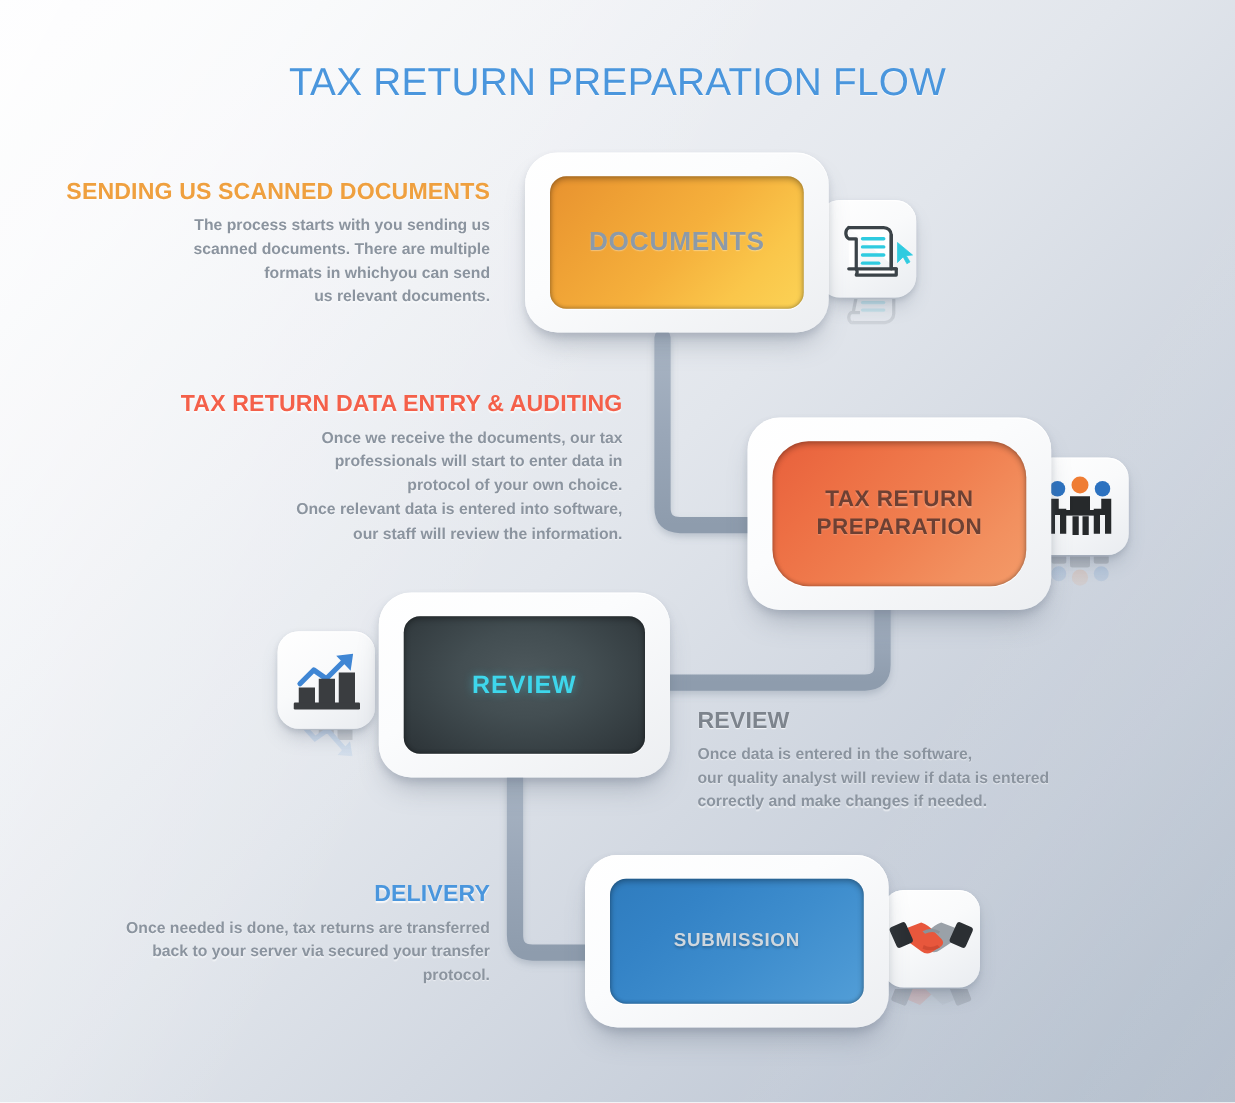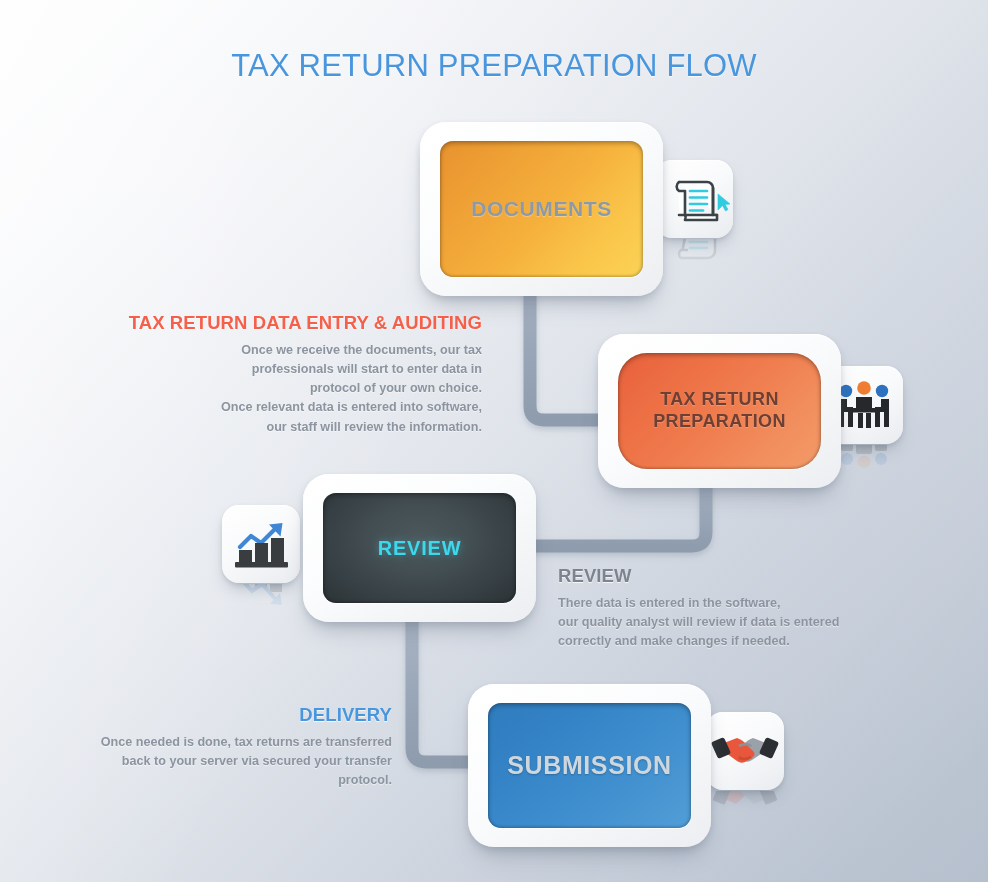--- a/index.html
+++ b/index.html
@@ -95,21 +95,21 @@
       inset 0 2px 5px rgba(0,0,0,0.33),
       inset 0 -1px 3px rgba(0,0,0,0.20),
       0 1px 0 rgba(255,255,255,0.9);
   }
 
   .screen span { display: block; }
 
   
   #card-documents { left: 420px; top: 122px; }
   #card-documents .screen {
-    width: 203px; height: 136px;
+    width: 203px; height: 106px;
     font-size: 21px;
     letter-spacing: 0.6px;
     color: #8c9aa8;
     text-shadow: 0 1px 1px rgba(255,255,255,0.35);
     background: linear-gradient(132deg, #e8922f 0%, #ee9f34 22%, #f5b03c 52%, #fac64a 78%, #fbd255 100%);
   }
 
   #card-preparation { left: 598px; top: 334px; }
   #card-preparation .screen {
     width: 203px; height: 116px;
@@ -126,22 +126,22 @@
     width: 193px; height: 110px;
     font-size: 20px;
     letter-spacing: 0.8px;
     color: #3ed7ec;
     text-shadow: 0 0 8px rgba(62,215,236,0.45);
     background: radial-gradient(ellipse at 50% 42%, #4d585c 0%, #434e52 38%, #363f43 72%, #2b3236 100%);
   }
 
   #card-submission { left: 468px; top: 684px; }
   #card-submission .screen {
-    width: 203px; height: 125px;
-    font-size: 25px;
+    width: 203px; height: 100px;
+    font-size: 15px;
     letter-spacing: 0.6px;
     color: #cfd7de;
     text-shadow: 0 1px 2px rgba(0,0,0,0.22);
     background: linear-gradient(140deg, #2f7cbe 0%, #3483c6 28%, #3e8dcd 58%, #4a97d3 84%, #529ed7 100%);
   }
 
   
   .icon-tile {
     position: absolute;
     width: 78px; height: 78px;
@@ -203,21 +203,21 @@
     text-shadow: 0 1px 1px rgba(255,255,255,0.6);
   }
   .tb-body .ln { display: block; }
 
   .align-right { text-align: right; }
   .align-left  { text-align: left; }
 
   #tb-documents   { left: 28px;  top: 142px; width: 364px; }
   #tb-documents .tb-heading { color: #efa03f; font-size: 18.5px; }
 
-  #tb-auditing    { left: 82px;  top: 312px; width: 400px; }
+  #tb-auditing    { left: 98px;  top: 312px; width: 400px; }
   #tb-auditing .tb-heading { color: #f4604a; font-size: 18.5px; }
 
   #tb-review      { left: 558px; top: 565px; width: 300px; }
   #tb-review .tb-heading { color: #7d848d; font-size: 18.5px; }
 
   #tb-delivery    { left: 88px;  top: 704px; width: 304px; }
   #tb-delivery .tb-heading { color: #4a96dd; font-size: 18.5px; }
 </style>
 </head>
 <body>
@@ -398,36 +398,45 @@
   </div>
 
   <div class="card-wrap" id="card-submission">
     <div class="bezel">
       <div class="screen">
         <span>SUBMISSION</span>
       </div>
     </div>
   </div>
 
+  <div class="textblock align-right" id="tb-documents">
+    <div class="tb-heading">SENDING US SCANNED DOCUMENTS</div>
+    <div class="tb-body">
+      <span class="ln">The process starts with you sending us</span>
+      <span class="ln">scanned documents. There are multiple</span>
+      <span class="ln">formats in whichyou can send</span>
+      <span class="ln">us relevant documents.</span>
+    </div>
+  </div>
 
   <div class="textblock align-right" id="tb-auditing">
     <div class="tb-heading">TAX RETURN DATA ENTRY &amp; AUDITING</div>
     <div class="tb-body">
       <span class="ln">Once we receive the documents, our tax</span>
       <span class="ln">professionals will start to enter data in</span>
       <span class="ln">protocol of your own choice.</span>
       <span class="ln">Once relevant data is entered into software,</span>
       <span class="ln">our staff will review the information.</span>
     </div>
   </div>
 
   <div class="textblock align-left" id="tb-review">
     <div class="tb-heading">REVIEW</div>
     <div class="tb-body">
-      <span class="ln">There data is entered in the software,</span>
+      <span class="ln">Once data is entered in the software,</span>
       <span class="ln">our quality analyst will review if data is entered</span>
       <span class="ln">correctly and make changes if needed.</span>
     </div>
   </div>
 
   <div class="textblock align-right" id="tb-delivery">
     <div class="tb-heading">DELIVERY</div>
     <div class="tb-body">
       <span class="ln">Once needed is done, tax returns are transferred</span>
       <span class="ln">back to your server via secured your transfer protocol.</span>

